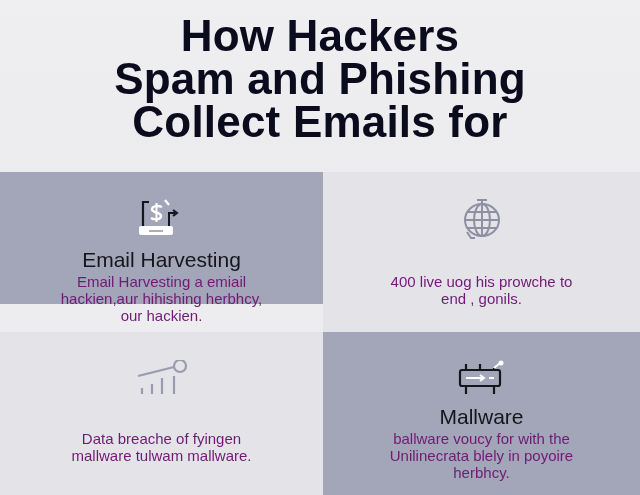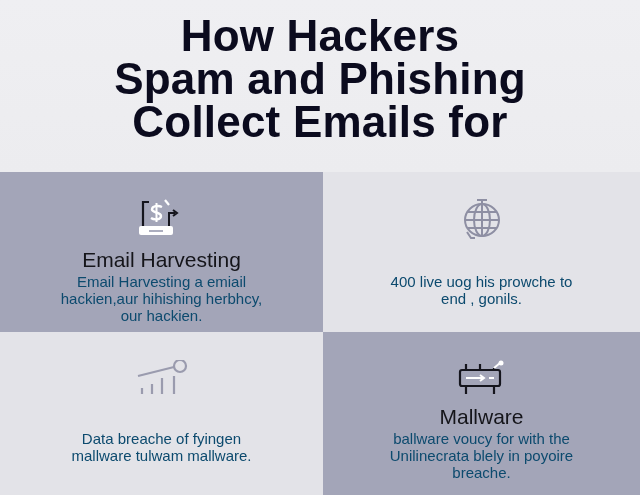--- a/index.html
+++ b/index.html
@@ -18,32 +18,32 @@
       text-align: center;
       font-size: 44px; font-weight: bold; line-height: 43px;
       color: #0b0b1e; letter-spacing: 0.2px;
     }
     .title div { display: block; }
     .cell {
       position: absolute; box-sizing: border-box; text-align: center;
     }
     .dark { background: #a3a5b8; }
     .light { background: #e3e3e8; }
-    .c1 { left: 0; top: 172px; width: 323px; height: 160px; }
+    .c1 { left: 0; top: 172px; width: 323px; height: 132px; }
     .c2 { left: 323px; top: 172px; width: 317px; height: 160px; }
     .c3 { left: 0; top: 332px; width: 323px; height: 163px; }
     .c4 { left: 323px; top: 332px; width: 317px; height: 163px; }
     .icon { position: absolute; left: 50%; transform: translateX(-50%); }
     .cell-title {
       position: absolute; left: 0; right: 0;
       font-size: 21px; line-height: 24px; color: #15151a;
     }
     .cell-desc {
       position: absolute; left: 0; right: 0;
-      font-size: 15px; line-height: 17px; color: #0c4a6e;
+      font-size: 15px; line-height: 17px; color: #701a75;
     }
     .cell-desc span { display: block; }
   </style>
 </head>
 <body>
 
 <div class="header">
   <div class="title">
     <div>How Hackers</div>
     <div>Spam and Phishing</div>
@@ -122,15 +122,15 @@
       <path d="M24 15 L28 18 L24 21"></path>
       <line x1="33" y1="18" x2="38" y2="18"></line>
       <line x1="38" y1="8" x2="44" y2="3"></line>
     </g>
     <circle cx="45" cy="3" r="2.5" fill="#ffffff"></circle>
   </svg>
   <div class="cell-title" style="top:73px">Mallware</div>
   <div class="cell-desc" style="top:98px">
     <span>ballware voucy for with the</span>
     <span>Unilinecrata blely in poyoire</span>
-    <span>breache.</span>
+    <span>herbhcy.</span>
   </div>
 </div>
 
 </body></html>

